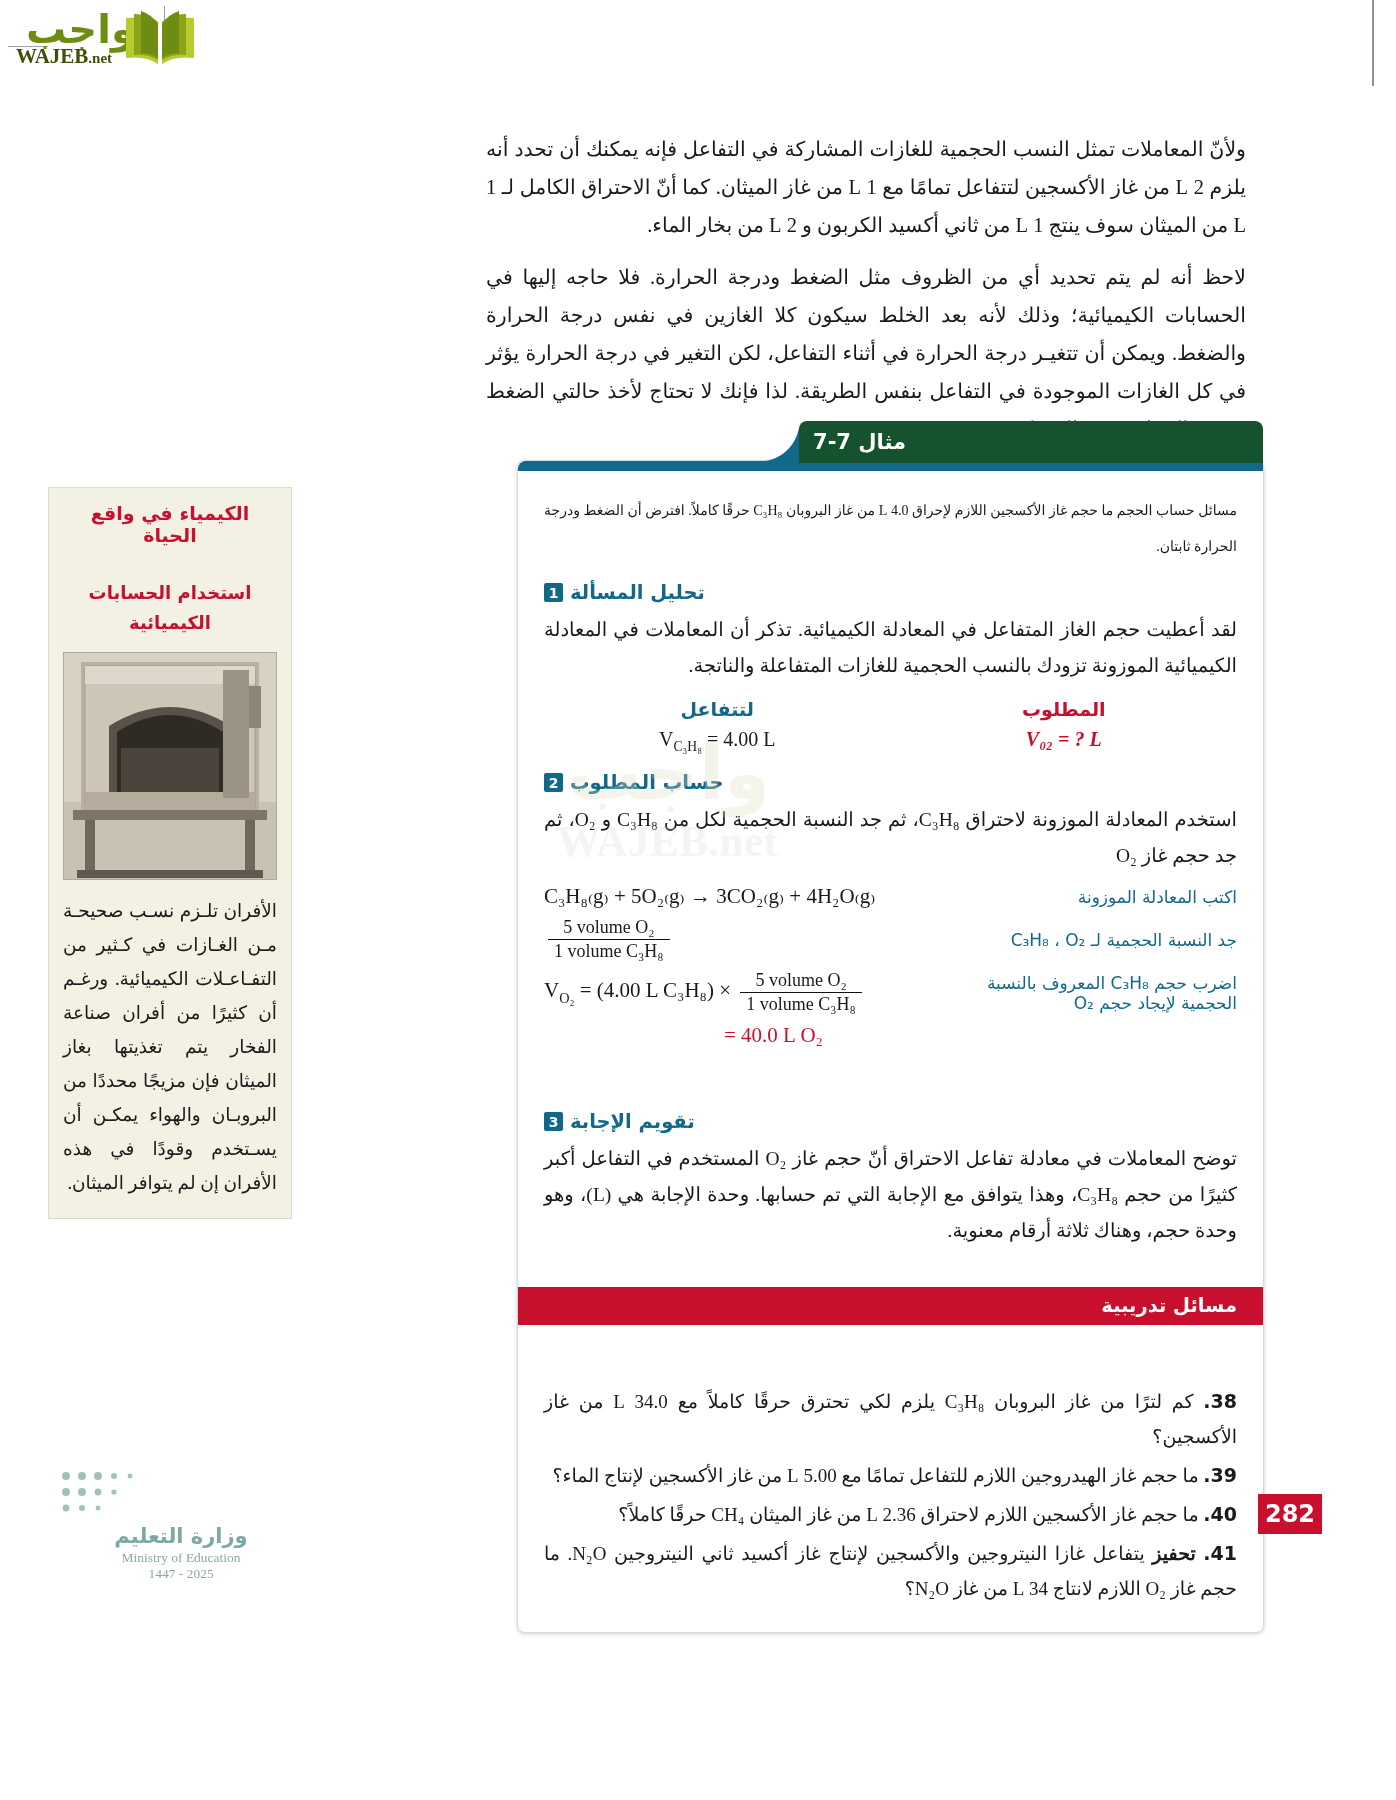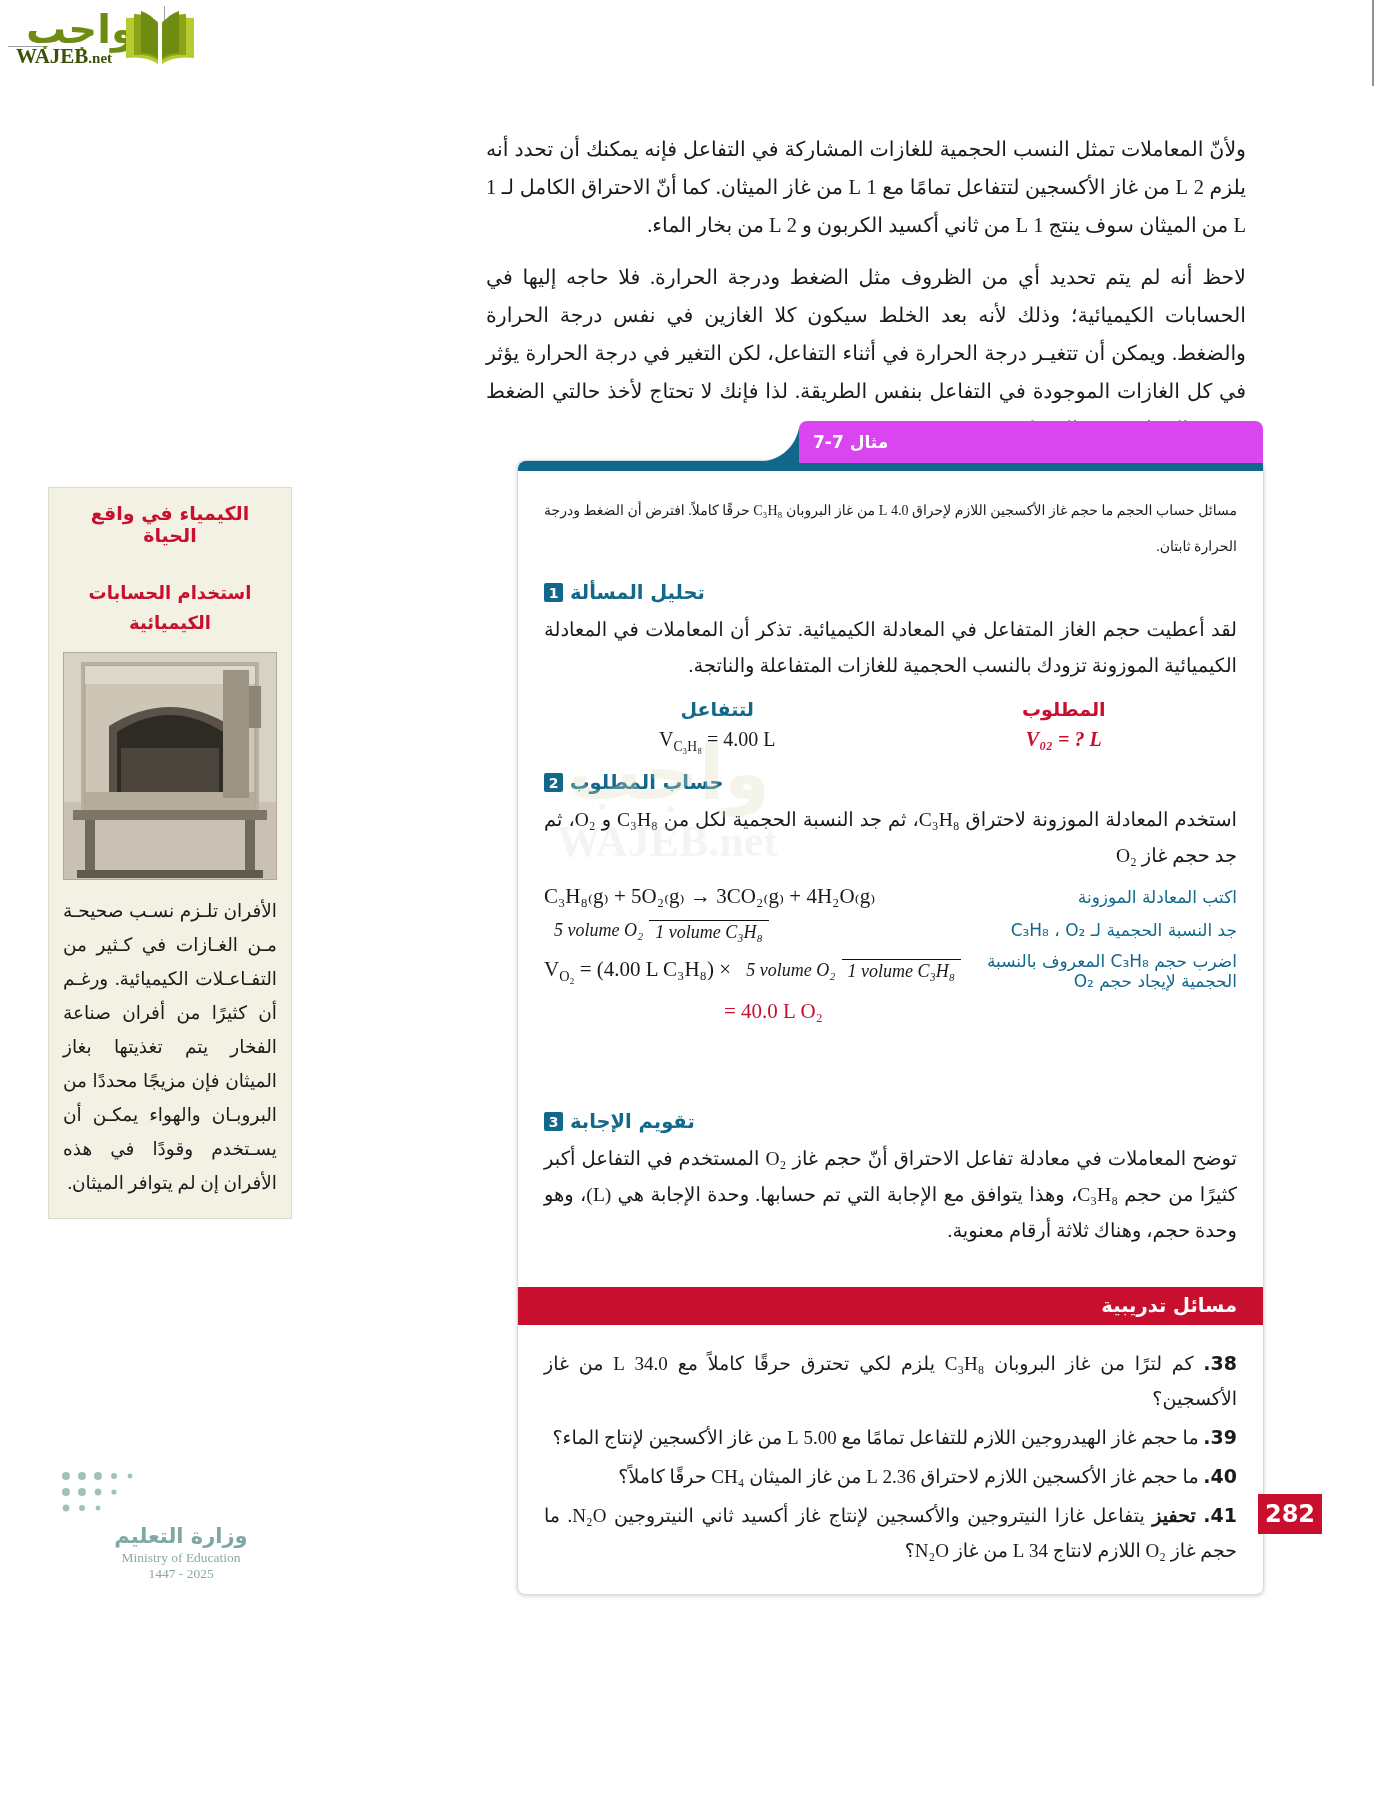--- a/index.html
+++ b/index.html
@@ -39,23 +39,23 @@
   }
 
   
   #example-box{
     position:absolute;right:132px;top:460px;width:745px;
     background:#ffffff;border:1px solid #d7d9db;border-radius:8px;
     box-shadow:0 1px 4px rgba(0,0,0,.18);
   }
   #example-header{
     position:absolute;right:0;top:-40px;width:464px;height:42px;
-    background:#d946ef;border-radius:8px 8px 0 0;color:#fff;
-    font-family:"DejaVu Sans","Liberation Sans",sans-serif;
-    font-weight:bold;font-size:17px;line-height:42px;
+    background:#14532d;border-radius:8px 8px 0 0;color:#fff;
+    font-family:"DejaVu Sans","Liberation Sans",sans-serif;
+    font-weight:bold;font-size:21px;line-height:42px;
     padding-left:0;box-sizing:border-box;text-align:left;padding-right:0;
   }
   #example-header span{display:block;padding-left:14px;text-align:left;direction:ltr;}
   #example-header:before{
     content:"";position:absolute;left:-40px;top:0;width:40px;height:42px;
     background:
       radial-gradient(circle at 0 0, rgba(0,0,0,0) 40px, #11688b 41px);
   }
   #example-bar{
     height:10px;background:#11688b;border-radius:8px 0 0 0;
@@ -94,33 +94,33 @@
   #math-area{position:relative;margin-top:10px;min-height:210px;}
   .math-line{
     display:flex;flex-direction:row;align-items:center;
     justify-content:space-between;margin:8px 0;
   }
   .math-expr{direction:ltr;font-size:21px;white-space:nowrap;}
   .math-note{
     color:#11688b;font-size:17px;direction:rtl;text-align:right;
     font-family:"DejaVu Sans","Liberation Sans",sans-serif;max-width:300px;
   }
-  .frac{display:inline-flex;flex-direction:row;align-items:center;vertical-align:middle;
-        margin:0 4px;font-size:18px;font-style:italic;}
+  .frac{display:inline-flex;flex-direction:column;align-items:center;vertical-align:middle;
+        margin:0 4px;font-size:18px;}
   .frac .num{padding:0 6px 1px 6px;}
   .frac .den{padding:1px 6px 0 6px;border-top:1.6px solid #111;}
   .answer{color:#c8102e;font-size:21px;direction:ltr;}
 
   
   #practice-banner{
     background:#c8102e;color:#fff;font-weight:bold;font-size:19.5px;
     font-family:"DejaVu Sans","Liberation Sans",sans-serif;
     padding:7px 26px 8px 26px;margin-top:18px;text-align:right;
   }
-  #practice-list{padding:21px 26px 22px 26px;}
+  #practice-list{padding:21px 26px 22px 26px;margin-top:38px;}
   #practice-list .pitem{
     font-size:19px;line-height:35px;margin-bottom:4px;
     text-align:justify;text-align-last:right;
   }
   .pnum{font-weight:bold;font-family:"DejaVu Sans","Liberation Sans",sans-serif;}
   .pbold{font-weight:bold;}
 
   
   #side-panel{
     position:absolute;left:48px;top:487px;width:244px;

